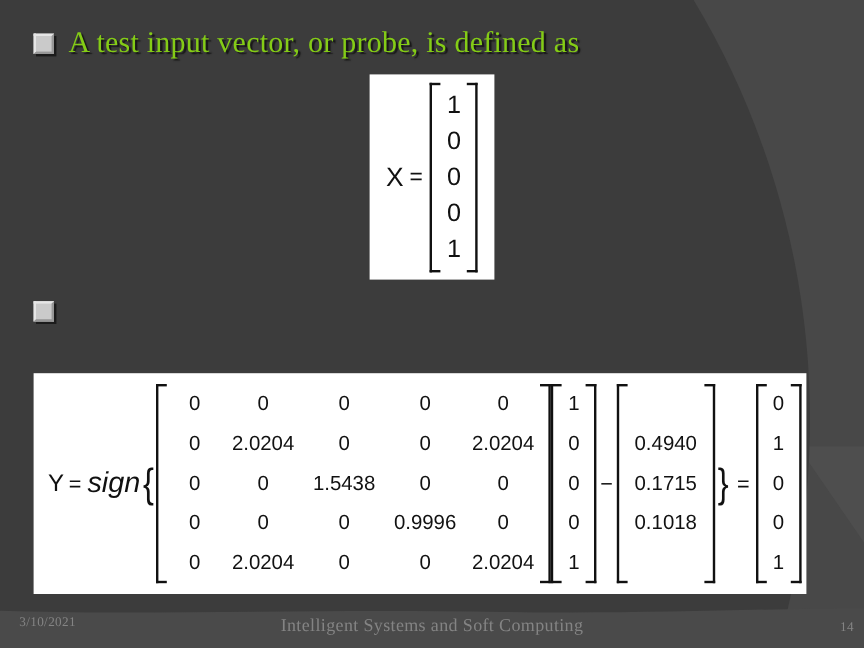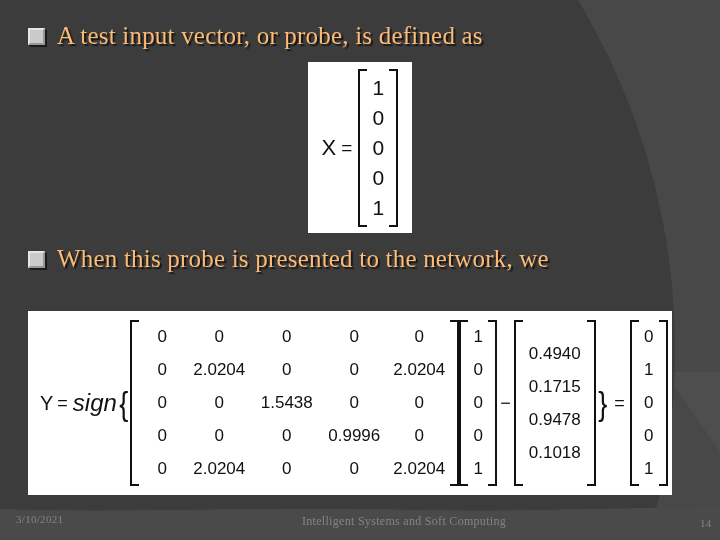--- a/index.html
+++ b/index.html
@@ -13,21 +13,21 @@
   
   .bullet-row{position:absolute;display:flex;align-items:flex-start;}
   .bullet-sq{
     width:13px;height:13px;margin-top:8px;margin-right:12px;flex:0 0 auto;
     background:#cacaca;
     border-top:2px solid #e6e6e6;border-left:2px solid #e6e6e6;
     border-right:2px solid #979797;border-bottom:2px solid #979797;
     box-shadow:2px 2px 0 rgba(0,0,0,0.55);
   }
   .bullet-text{
-    color:#fdba74;font-size:25px;line-height:32px;
+    color:#84cc16;font-size:25px;line-height:32px;
     text-shadow:2px 2px 1px #161616;
     letter-spacing:0.2px;
   }
 
   
   .panel{
     position:absolute;background:#ffffff;color:#111;
     font-family:"Liberation Sans",sans-serif;
     display:flex;align-items:center;justify-content:center;
   }
@@ -66,21 +66,21 @@
   }
   .mcell{text-align:center;}
   .probe .vcell,.result .vcell{width:20px;}
   .thresh .vcell{width:64px;}
   .minus{font-size:18px;margin:0 3px;}
   .yeq2{font-size:18px;margin:0 5px;}
 
   
   .footer-item{position:absolute;color:#848484;font-size:11px;letter-spacing:0.3px;}
   .f-date{left:16px;top:513px;}
-  .f-title{left:50%;top:514px;transform:translateX(-50%);font-size:12px;margin-left:44px;}
+  .f-title{left:50%;top:514px;transform:translateX(-50%);font-size:15px;}
   .f-page{left:700px;top:517px;}
 </style>
 </head>
 <body>
 
 <div class="slide">
 
   <svg class="bg" viewBox="0 0 720 540" xmlns="http://www.w3.org/2000/svg">
     <rect x="0" y="0" width="720" height="540" fill="#484848"></rect>
     <polygon points="665,372 720,372 720,452" fill="#4e4e4e"></polygon>
@@ -107,21 +107,20 @@
             <div class="vcell">1</div>
           </div>
         <div class="br r"></div>
       </div>
     </div>
   </div>
 
   <div class="bullet-row" style="left:28px;top:243px;width:670px;">
     <div class="bullet-sq"></div>
     <div class="bullet-text">
-      <div>When this probe is presented to the network, we</div>
     </div>
   </div>
 
   <div class="panel y-panel">
     <div class="eqrow">
       <span class="ylhs">Y</span>
       <span class="yeq">=</span>
       <span class="sign">sign</span>
       <span class="brace">{</span>
 
@@ -169,21 +168,20 @@
         <div class="br r"></div>
       </div>
 
       <span class="minus">−</span>
 
       <div class="vecwrap thresh">
         <div class="br l"></div>
         <div class="vcol">
             <div class="vcell">0.4940</div>
             <div class="vcell">0.1715</div>
-            <div class="vcell">0.9478</div>
             <div class="vcell">0.1018</div>
           </div>
         <div class="br r"></div>
       </div>
 
       <span class="brace">}</span>
       <span class="yeq2">=</span>
 
       <div class="vecwrap result">
         <div class="br l"></div>

